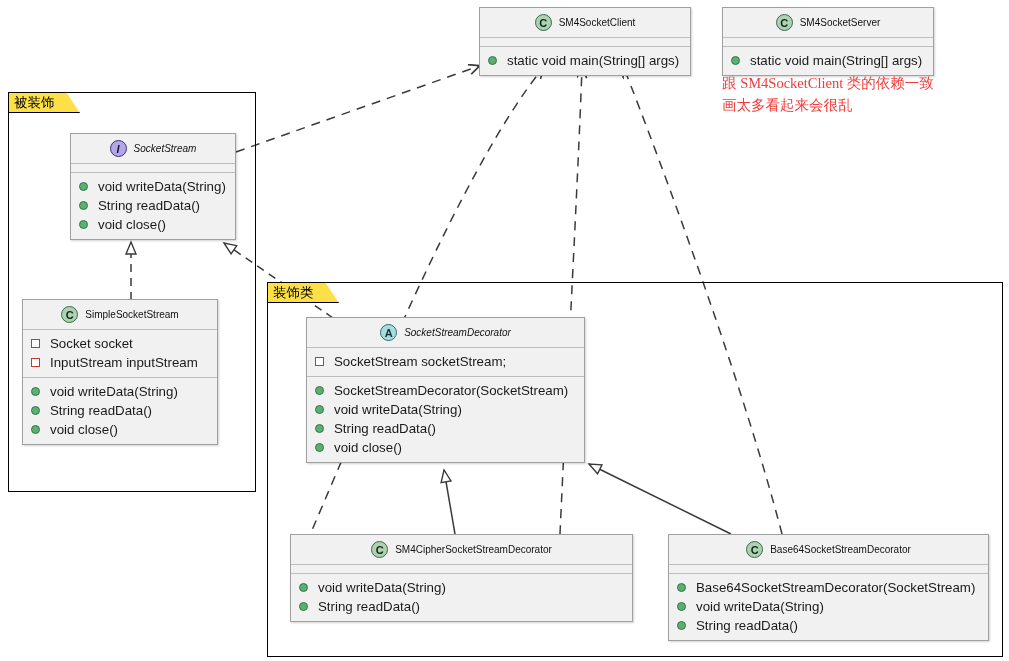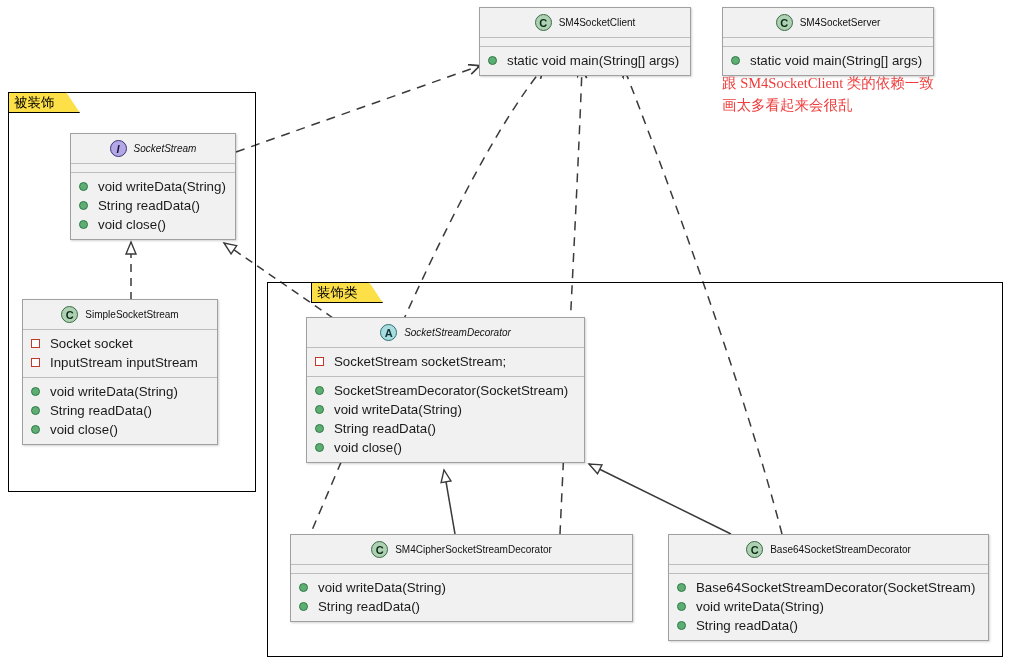--- a/index.html
+++ b/index.html
@@ -159,21 +159,21 @@
     <path d="M731,534 L589,464" fill="none" stroke="#3a3a3a" stroke-width="1.5" marker-end="url(#hollowTri)"></path>
   </svg>
 
   <div class="pkg" style="left:8px; top:92px; width:248px; height:400px;">
     <div class="pkg-tab" style="width:72px;">
       <span>被装饰</span>
     </div>
   </div>
 
   <div class="pkg" style="left:267px; top:282px; width:736px; height:375px;">
-    <div class="pkg-tab" style="width:72px;margin-left:44px;">
+    <div class="pkg-tab" style="width:72px;">
       <span>装饰类</span>
     </div>
   </div>
 
   <div class="uml" style="left:479px; top:7px; width:212px;">
     <div class="uml-head">
       <span class="stereo c">C</span>
       <span class="uml-title">SM4SocketClient</span>
     </div>
     <div class="uml-sec empty"></div>

